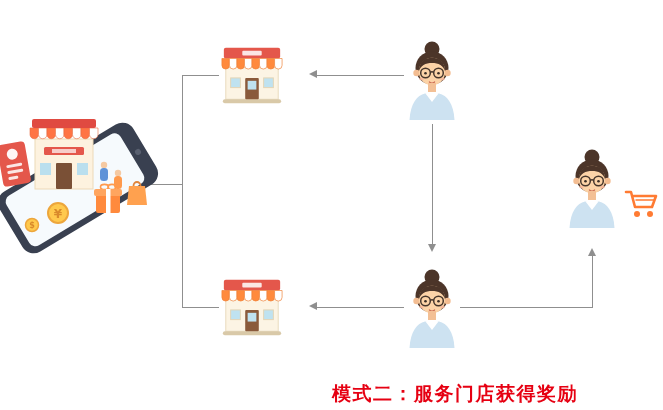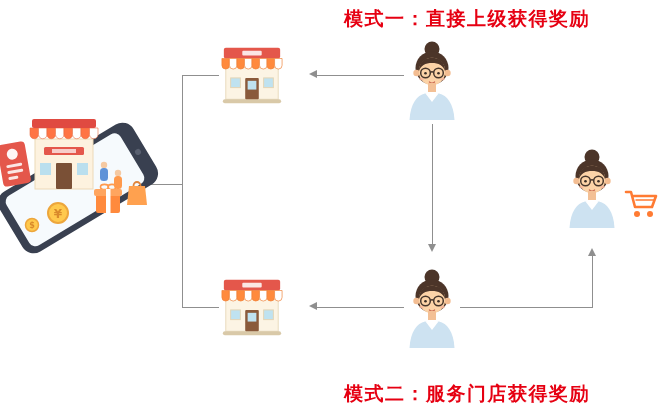--- a/index.html
+++ b/index.html
@@ -3,21 +3,21 @@
 <meta charset="utf-8">
 <style>
   * { margin:0; padding:0; box-sizing:border-box; }
   html,body { background:#ffffff; }
   body { font-family:"Liberation Sans","DejaVu Sans",sans-serif; }
   .canvas { position:relative; width:663px; height:410px; background:#ffffff; overflow:hidden; }
 
   .title { position:absolute; font-weight:bold; font-size:19px; letter-spacing:1.5px;
            color:#e60012; white-space:nowrap; }
   .title-1 { left:344px; top:6px; }
-  .title-2 { left:344px; top:381px; }
+  .title-2 { left:332px; top:381px; }
 
   .node { position:absolute; }
 
   .line { position:absolute; background:#8f8f8f; }
   .line.h { height:1px; }
   .line.v { width:1px; }
 
   .arrow { position:absolute; width:0; height:0; border-style:solid; }
   .arrow.left { border-width:4.5px 8px 4.5px 0; border-color:transparent #8f8f8f transparent transparent; }
   .arrow.down { border-width:8px 4.5px 0 4.5px; border-color:#8f8f8f transparent transparent transparent; }
@@ -68,21 +68,20 @@
       <path d="M25.4 42 Q28 44.2 30.6 42" stroke="#cb6a52" stroke-width="1.2" fill="none" stroke-linecap="round"></path>
       <rect x="24" y="43" width="8" height="9" fill="#f3c095"></rect>
       <path d="M5.5 80 C6.5 63 13 55.5 21 53.5 L35 53.5 C43 55.5 49.5 63 50.5 80 Z" fill="#cde2f1"></path>
       <path d="M21.5 53.5 L28 62 L34.5 53.5 C30.5 51.8 25.5 51.8 21.5 53.5 Z" fill="#ffffff"></path>
     </symbol>
   </defs>
 </svg>
 
 <div class="canvas">
 
-  <div class="title title-1">模式一：直接上级获得奖励</div>
   <div class="title title-2">模式二：服务门店获得奖励</div>
 
   <div class="line h" style="left:146px; top:184px; width:36px;"></div>
   <div class="line v" style="left:182px; top:75px; height:233px;"></div>
   <div class="line h" style="left:182px; top:75px; width:37px;"></div>
   <div class="line h" style="left:182px; top:307px; width:37px;"></div>
 
   <div class="line h" style="left:317px; top:75px; width:87px;"></div>
   <div class="arrow left" style="left:309px; top:70px;"></div>
 

